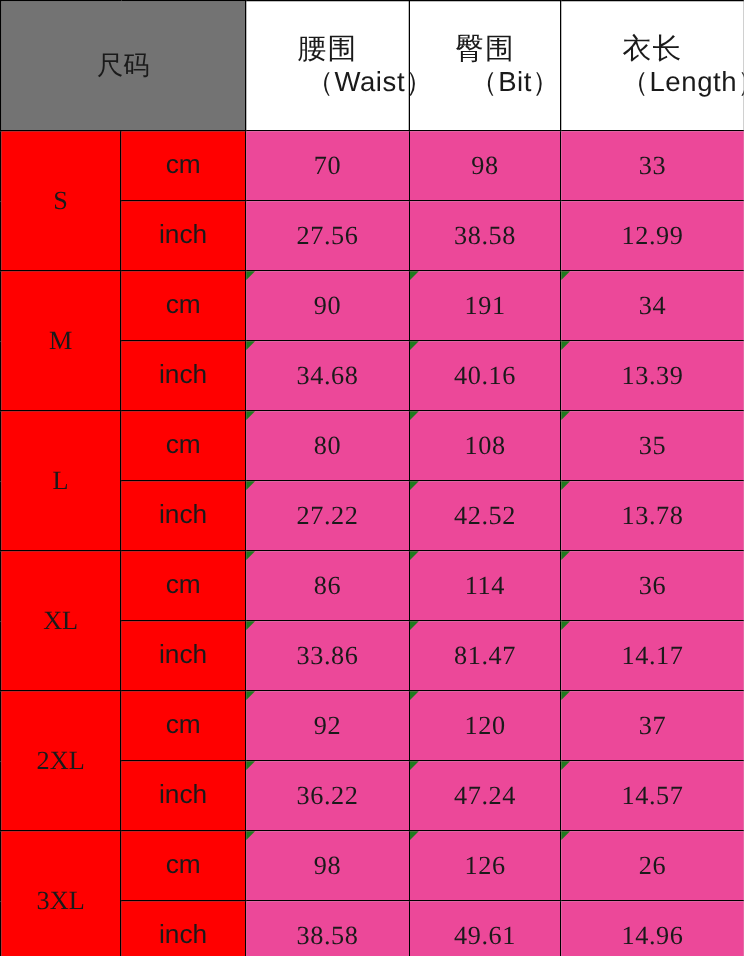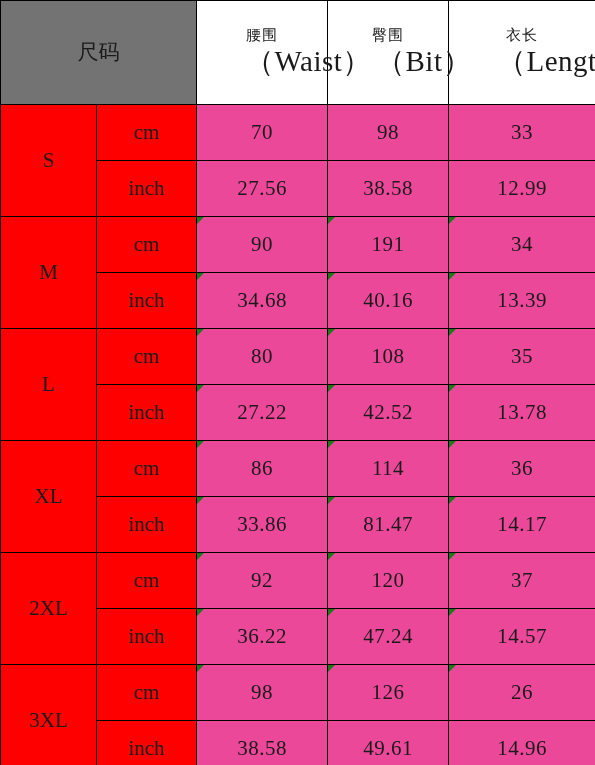--- a/index.html
+++ b/index.html
@@ -45,42 +45,42 @@
     font-family: "DejaVu Sans", "Liberation Sans", sans-serif;
   }
   .hdr-meas {
     background: #FFFFFF;
     height: 103px;
     font-size: 22px;
   }
   .hdr-meas .cn {
     display: block;
     font-family: "DejaVu Sans", "Liberation Sans", sans-serif;
-    font-size: 15px;
+    font-size: 23px;
     letter-spacing: 1px;
   }
   .hdr-meas .en {
     display: block;
-    font-family: Liberation Serif, serif;
-    font-size: 29px;
+    font-family: Liberation Sans, sans-serif;
+    font-size: 22px;
     letter-spacing: 0.5px;
     margin-left: 48px;
   }
 
   
   .size-name {
     background: #FF0000;
     font-size: 22px;
     font-family: "Liberation Serif", "DejaVu Serif", serif;
   }
 
   
   .unit {
     background: #FF0000;
-    font-family: Liberation Serif, serif;
+    font-family: Liberation Sans, sans-serif;
     font-size: 19px;
     height: 55px;
   }
 
   
   .val {
     background: #ec4899;
     height: 55px;
     font-size: 22px;
     position: relative;

